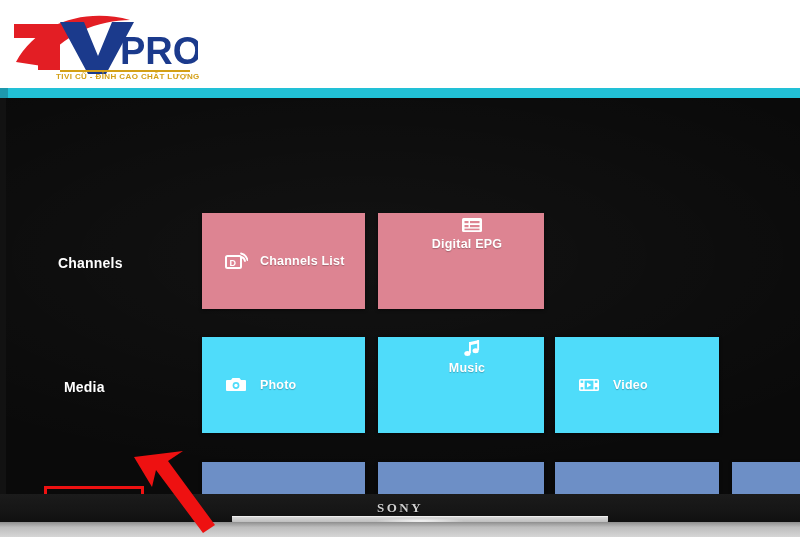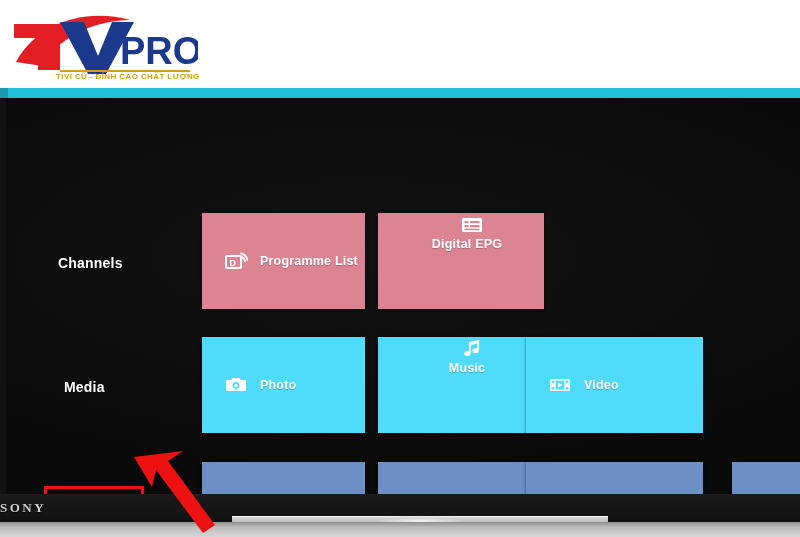--- a/index.html
+++ b/index.html
@@ -57,20 +57,21 @@
     background:radial-gradient(120% 90% at 45% 40%, rgba(255,255,255,0.035), rgba(0,0,0,0) 62%);
     pointer-events:none;
   }
   
   .bezel-bottom{
     position:absolute;left:0;top:396px;width:800px;height:28px;
     background:linear-gradient(180deg,#1b1b1b 0%,#161616 55%,#101010 100%);
   }
   .sony-logo{
     position:absolute;left:0;top:402px;width:800px;
+    text-align:center;
     color:#cfcfcf;
     font-family:"Liberation Serif", serif;
     font-size:13px;
     letter-spacing:2.5px;
     font-weight:bold;
     text-shadow:0 1px 1px rgba(0,0,0,.8);
   }
   
   .tv-stand{
     position:absolute;left:0;top:424px;width:800px;height:15px;
@@ -123,21 +124,21 @@
   .tile-pink{background:#dd8492;}
   .tile-cyan{background:#4fdcfa;}
   .tile-blue{background:#6d8fc6;}
 
   
   .r1{top:115px;height:96px;}
   .r2{top:239px;height:96px;}
   .r3{top:364px;height:96px;}
   .c1{left:196px;width:163px;}
   .c2{left:372px;width:166px;flex-direction:column;}
-  .c3{left:520px;width:177px;text-align:center;}
+  .c3{left:549px;width:164px;text-align:center;}
   .c4{left:726px;width:110px;}
 
   
   .hl-box{
     position:absolute;left:38px;top:388px;width:100px;height:49px;
     border:3px solid #ee1111;
     box-sizing:border-box;
     background:transparent;
   }
   .arrow-svg{
@@ -182,21 +183,21 @@
 
       <div class="tile tile-pink r1 c1">
         <span class="ic">
           <svg width="24" height="24" viewBox="0 0 24 24">
             <rect x="2" y="7" width="15" height="12" rx="1.5" fill="none" stroke="#fff" stroke-width="2"></rect>
             <text x="5.5" y="17" font-family="Liberation Sans, sans-serif" font-size="9" font-weight="bold" fill="#fff">D</text>
             <path d="M17 8 a5 5 0 0 1 4 4" fill="none" stroke="#fff" stroke-width="1.8" stroke-linecap="round"></path>
             <path d="M17 4.5 a8.5 8.5 0 0 1 6.5 6.5" fill="none" stroke="#fff" stroke-width="1.8" stroke-linecap="round"></path>
           </svg>
         </span>
-        <span class="lbl">Programme List</span>
+        <span class="lbl">Channels List</span>
       </div>
 
       <div class="tile tile-pink r1 c2">
         <span class="ic">
           <svg width="24" height="24" viewBox="0 0 24 24">
             <rect x="2" y="5" width="20" height="14" rx="1.5" fill="#fff"></rect>
             <rect x="4.5" y="8" width="4" height="2.2" fill="#dd8492"></rect>
             <rect x="4.5" y="12" width="4" height="2.2" fill="#dd8492"></rect>
             <rect x="10" y="8" width="9.5" height="2.2" fill="#dd8492"></rect>
             <rect x="10" y="12" width="9.5" height="2.2" fill="#dd8492"></rect>

